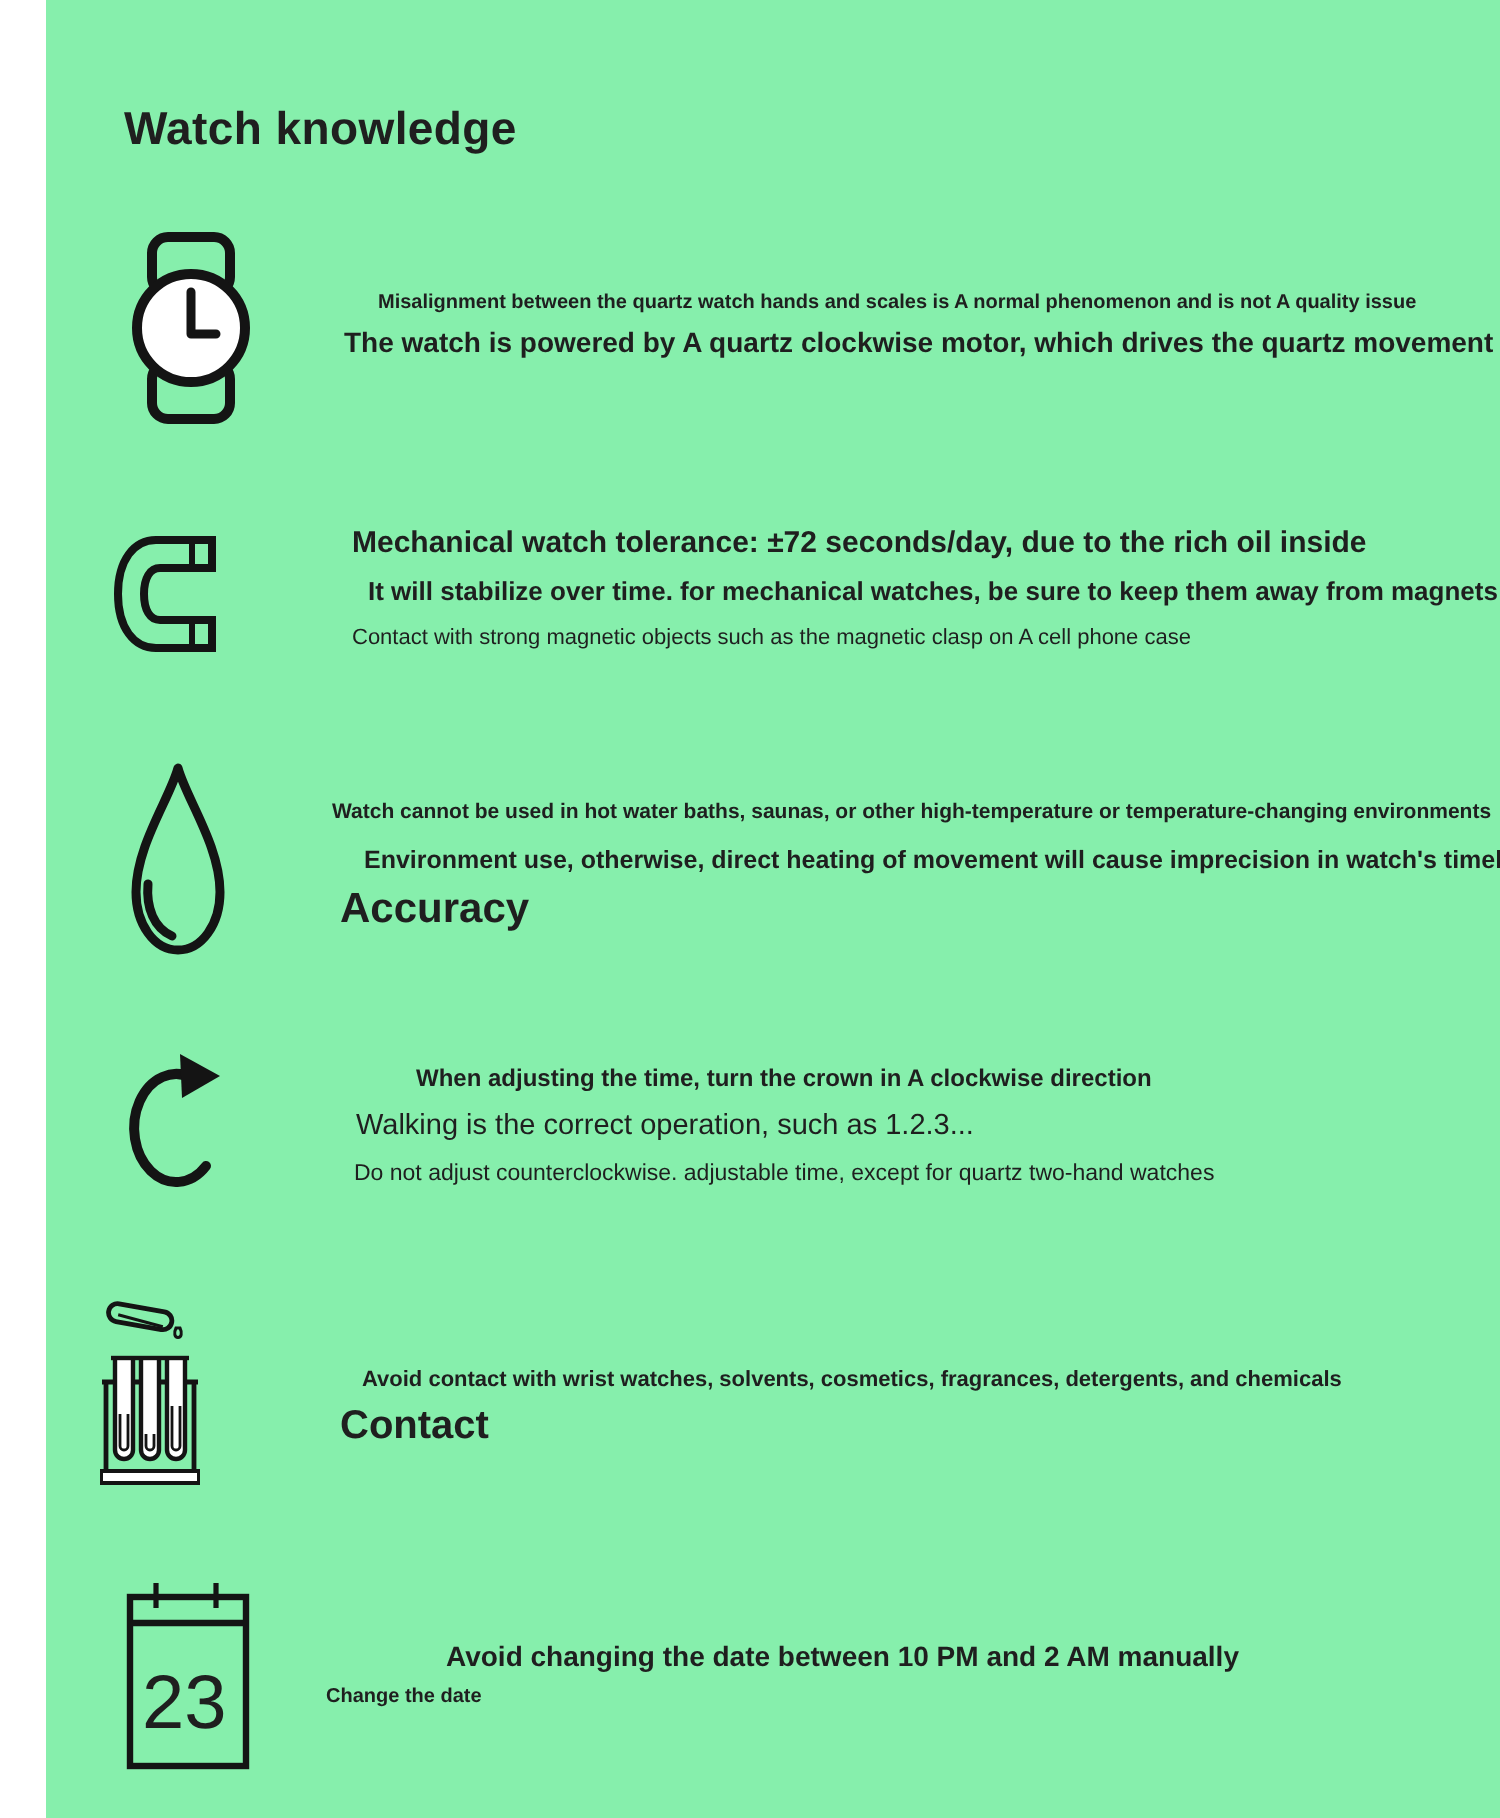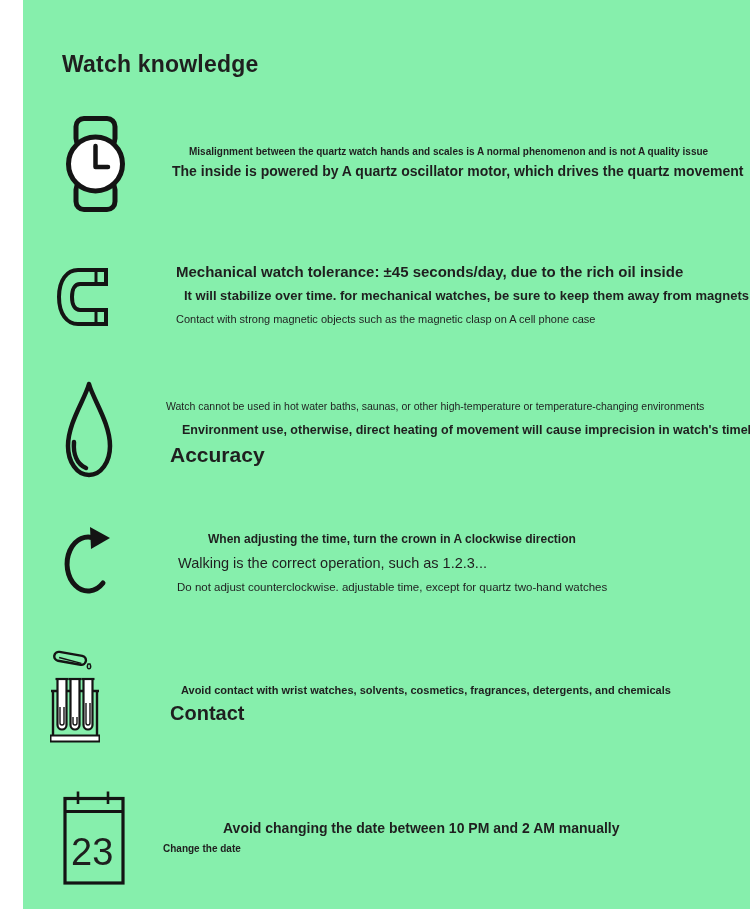--- a/index.html
+++ b/index.html
@@ -25,21 +25,21 @@
   .l1b{left:149px;top:163px;font-size:14px;font-weight:700;}
 
   
   .ic-magnet{left:33px;top:267px;}
   .l2a{left:153px;top:263px;font-size:15px;font-weight:700;}
   .l2b{left:161px;top:288px;font-size:13px;font-weight:700;}
   .l2c{left:153px;top:313px;font-size:11px;font-weight:400;}
 
   
   .ic-drop{left:39px;top:379px;}
-  .l3a{left:143px;top:400px;font-size:10.5px;font-weight:400;}
+  .l3a{left:143px;top:400px;font-size:10.5px;font-weight:700;}
   .l3b{left:159px;top:423px;font-size:12.5px;font-weight:700;}
   .l3c{left:147px;top:442px;font-size:21px;font-weight:700;}
 
   
   .ic-arrow{left:38px;top:525px;}
   .l4a{left:185px;top:532px;font-size:12px;font-weight:700;}
   .l4b{left:155px;top:555px;font-size:14.5px;font-weight:400;}
   .l4c{left:154px;top:581px;font-size:11.5px;font-weight:400;}
 
   
@@ -64,32 +64,32 @@
   <section>
     <div class="icon ic-watch">
       <svg width="61" height="96" viewBox="0 0 61 96">
         <rect x="11" y="2.5" width="39" height="28" rx="8" fill="none" stroke="#141414" stroke-width="5"></rect>
         <rect x="11" y="65.5" width="39" height="28" rx="8" fill="none" stroke="#141414" stroke-width="5"></rect>
         <circle cx="30.5" cy="48" r="27" fill="#ffffff" stroke="#141414" stroke-width="5"></circle>
         <path d="M30.5 30 L30.5 51 L43 51" fill="none" stroke="#141414" stroke-width="4.5" stroke-linecap="round" stroke-linejoin="round"></path>
       </svg>
     </div>
     <span class="ln l1a">Misalignment between the quartz watch hands and scales is A normal phenomenon and is not A quality issue</span>
-    <span class="ln l1b">The inside is powered by A quartz oscillator motor, which drives the quartz movement</span>
+    <span class="ln l1b">The watch is powered by A quartz clockwise motor, which drives the quartz movement</span>
   </section>
 
   <section>
     <div class="icon ic-magnet">
       <svg width="52" height="60" viewBox="0 0 52 60">
         <path d="M50 3 L22 3 C 11 3 3 13 3 30 C 3 47 11 57 22 57 L50 57 L50 43 L24 43 C 19 43 16 38 16 30 C 16 22 19 17 24 17 L50 17 Z" fill="none" stroke="#141414" stroke-width="4"></path>
         <line x1="40" y1="3" x2="40" y2="17" stroke="#141414" stroke-width="3"></line>
         <line x1="40" y1="43" x2="40" y2="57" stroke="#141414" stroke-width="3"></line>
       </svg>
     </div>
-    <span class="ln l2a">Mechanical watch tolerance: ±45 seconds/day, due to the rich oil inside</span>
+    <span class="ln l2a">Mechanical watch tolerance: ±72 seconds/day, due to the rich oil inside</span>
     <span class="ln l2b">It will stabilize over time. for mechanical watches, be sure to keep them away from magnets</span>
     <span class="ln l2c">Contact with strong magnetic objects such as the magnetic clasp on A cell phone case</span>
   </section>
 
   <section>
     <div class="icon ic-drop">
       <svg width="54" height="101" viewBox="0 0 54 101">
         <path d="M27 5 C 23 20 6 44 6 67 C 6 83 15 96 27 96 C 39 96 48 83 48 67 C 48 44 31 20 27 5 Z" fill="none" stroke="#141414" stroke-width="4.5" stroke-linejoin="round"></path>
         <path d="M12 63 C 11 75 15 85 24 89" fill="none" stroke="#141414" stroke-width="4.5" stroke-linecap="round"></path>
       </svg>

